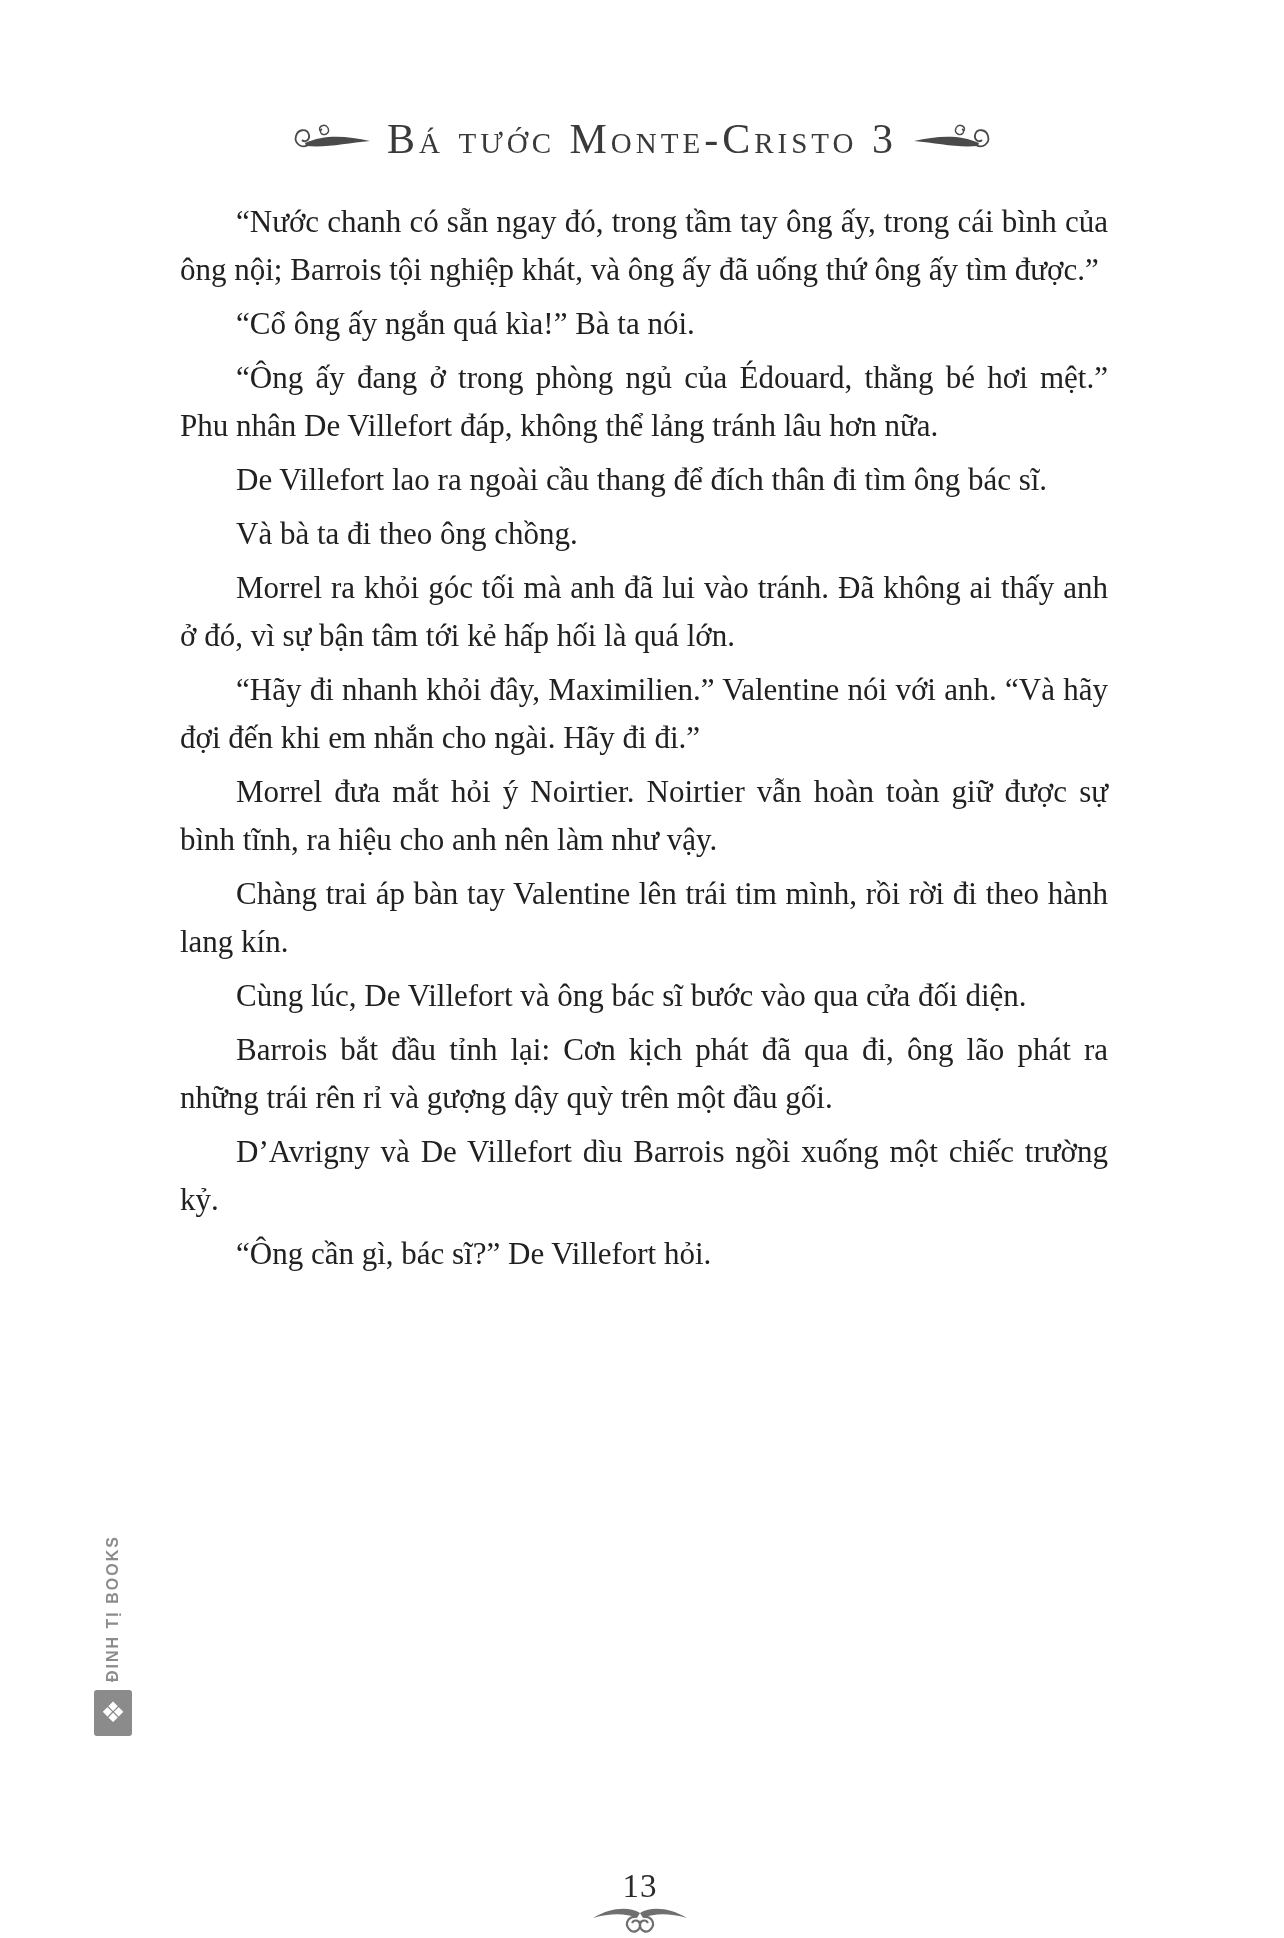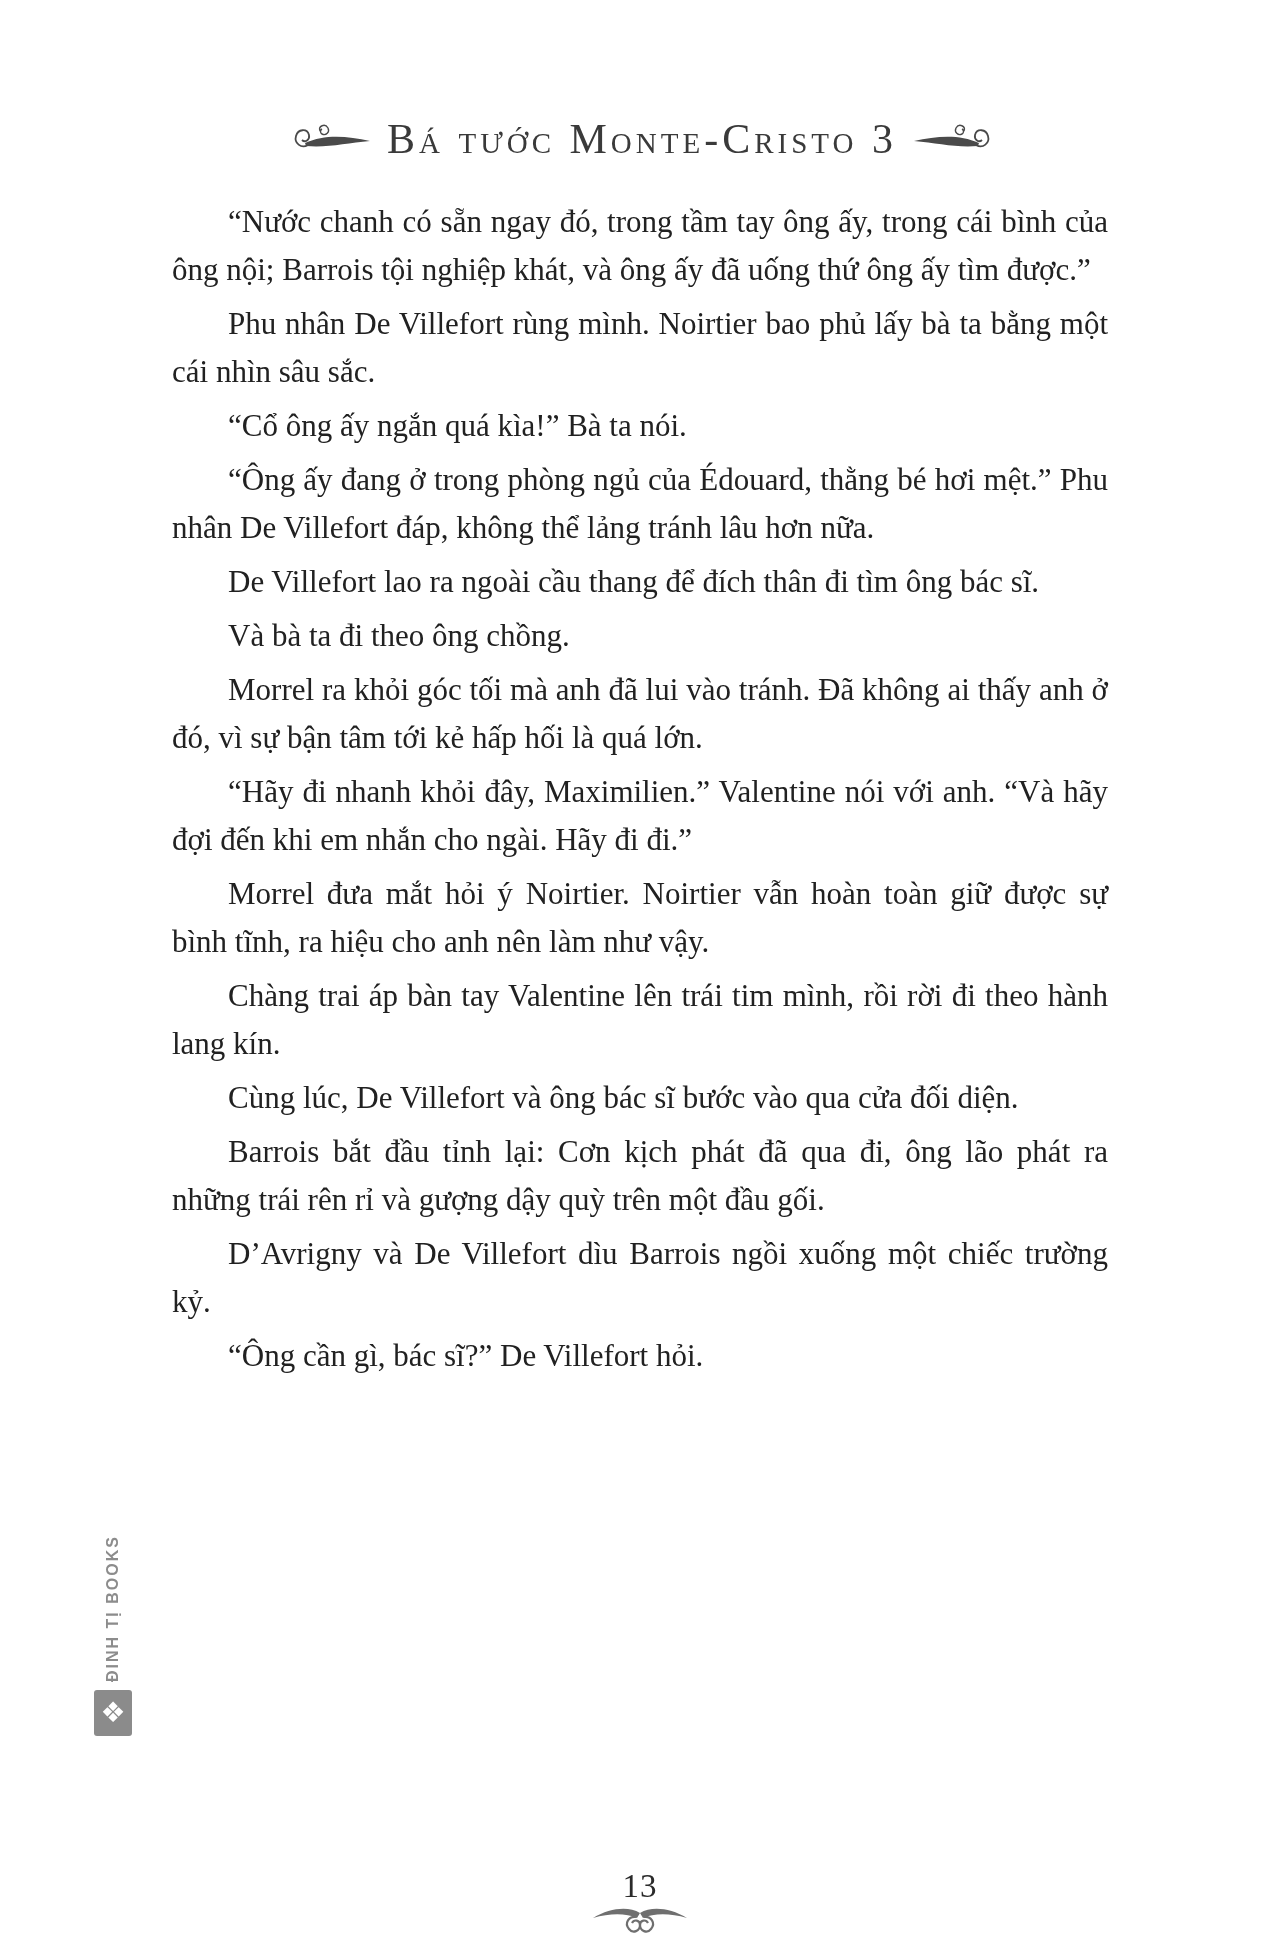--- a/index.html
+++ b/index.html
@@ -45,21 +45,21 @@
   .flourish.right { transform: scaleX(-1); }
 
   
   .content {
     position: absolute;
     left: 172px;
     top: 198px;
     width: 936px;
   }
   .content p {
-    margin: 0 0 6px 0;
+    margin: 0 0 6px 8px;
     font-size: 31px;
     line-height: 48px;
     color: #212121;
     text-align: justify;
     text-indent: 56px;
     text-justify: inter-word;
   }
 
   
   .footer {
@@ -129,21 +129,20 @@
     <div class="running-title">Bá tước Monte-Cristo 3</div>
     <svg class="flourish right" width="78" height="34" viewBox="0 0 78 34" aria-hidden="true">
       <path d="M15 23 c-7 4 -14 -2 -12 -9 c2 -7 11 -8 13 -1 c1 5 -4 8 -7 5" fill="none" stroke="#4a4a4a" stroke-width="1.8"></path>
       <path d="M27 9 c-2 -5 5 -8 8 -3 c2 4 -2 8 -6 6 c-2 -1 -2 -4 0 -5" fill="none" stroke="#4a4a4a" stroke-width="1.4"></path>
       <path d="M12 21 C 32 12 54 14 77 19 C 54 21 34 26 13 24 Z" fill="#4a4a4a"></path>
     </svg>
   </div>
 
   <div class="content">
       <p>“Nước chanh có sẵn ngay đó, trong tầm tay ông ấy, trong cái bình của ông nội; Barrois tội nghiệp khát, và ông ấy đã uống thứ ông ấy tìm được.”</p>
-      <p>Phu nhân De Villefort rùng mình. Noirtier bao phủ lấy bà ta bằng một cái nhìn sâu sắc.</p>
       <p>“Cổ ông ấy ngắn quá kìa!” Bà ta nói.</p>
       <p>“Ông ấy đang ở trong phòng ngủ của Édouard, thằng bé hơi mệt.” Phu nhân De Villefort đáp, không thể lảng tránh lâu hơn nữa.</p>
       <p>De Villefort lao ra ngoài cầu thang để đích thân đi tìm ông bác sĩ.</p>
       <p>Và bà ta đi theo ông chồng.</p>
       <p>Morrel ra khỏi góc tối mà anh đã lui vào tránh. Đã không ai thấy anh ở đó, vì sự bận tâm tới kẻ hấp hối là quá lớn.</p>
       <p>“Hãy đi nhanh khỏi đây, Maximilien.” Valentine nói với anh. “Và hãy đợi đến khi em nhắn cho ngài. Hãy đi đi.”</p>
       <p>Morrel đưa mắt hỏi ý Noirtier. Noirtier vẫn hoàn toàn giữ được sự bình tĩnh, ra hiệu cho anh nên làm như vậy.</p>
       <p>Chàng trai áp bàn tay Valentine lên trái tim mình, rồi rời đi theo hành lang kín.</p>
       <p>Cùng lúc, De Villefort và ông bác sĩ bước vào qua cửa đối diện.</p>
       <p>Barrois bắt đầu tỉnh lại: Cơn kịch phát đã qua đi, ông lão phát ra những trái rên rỉ và gượng dậy quỳ trên một đầu gối.</p>

